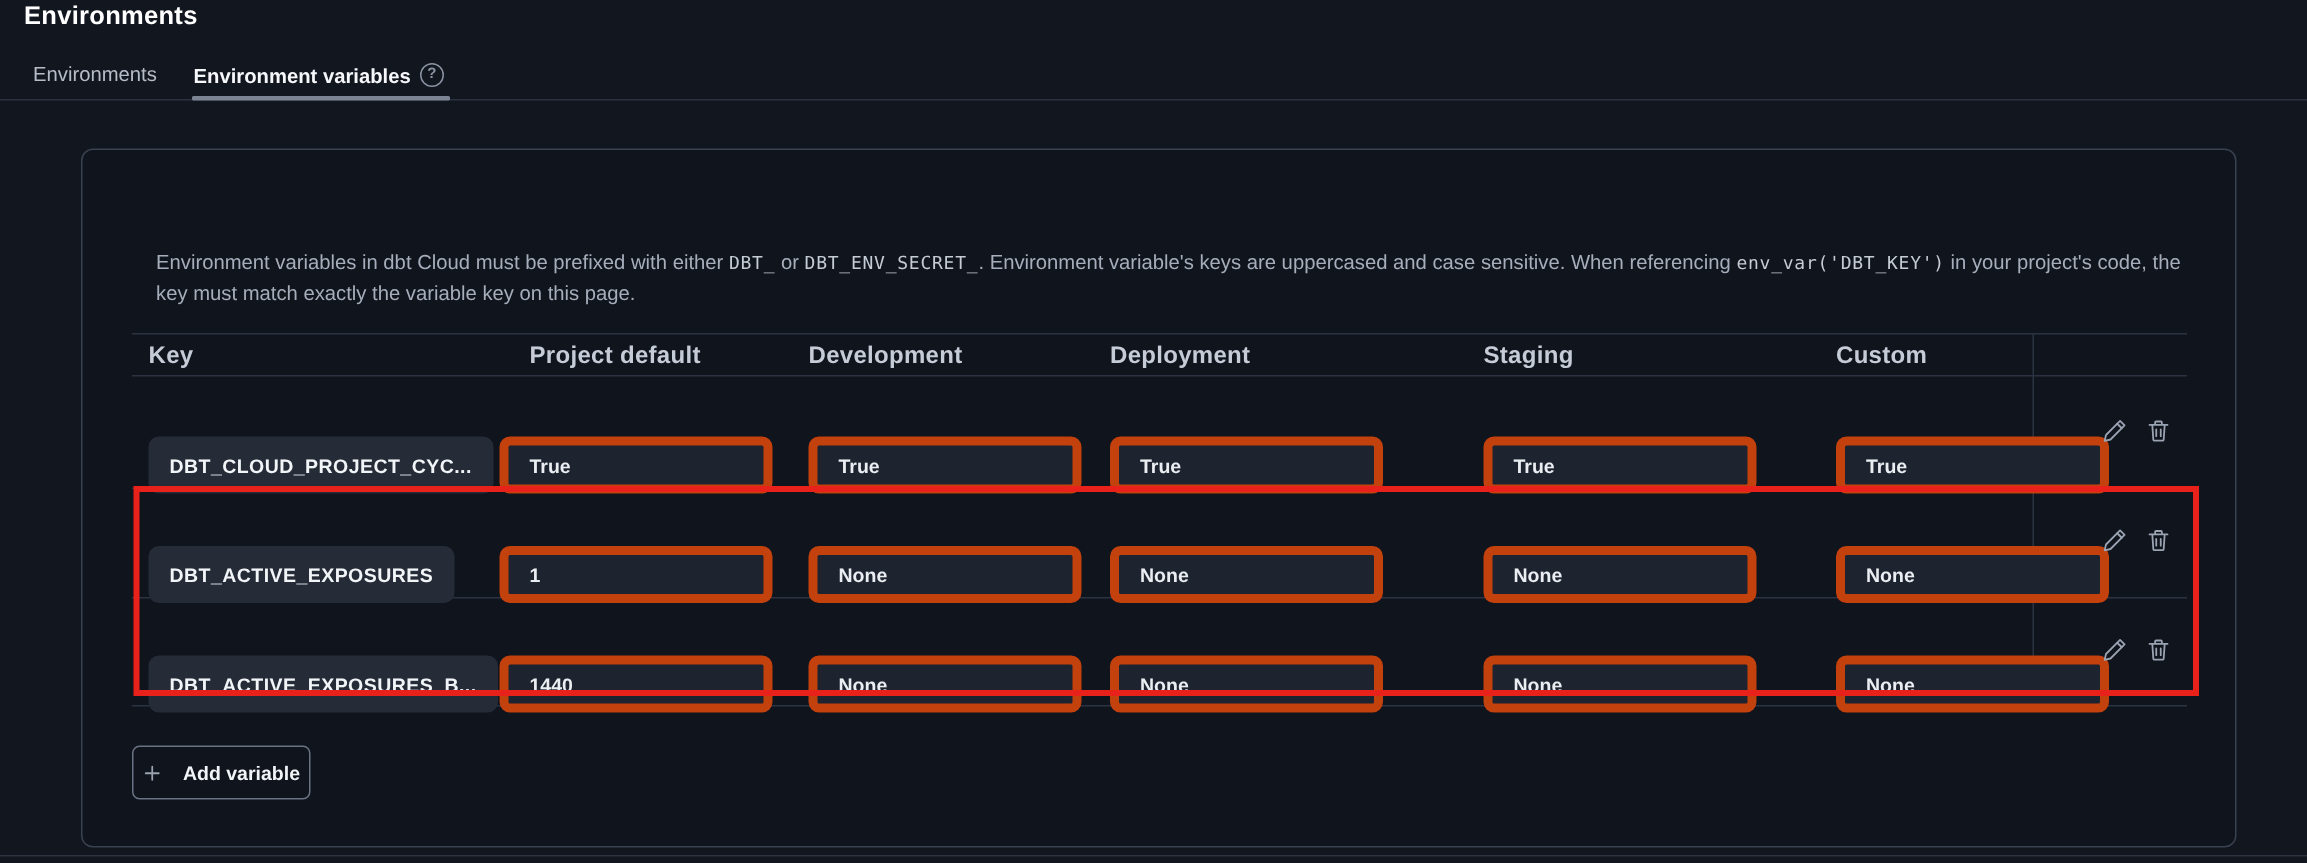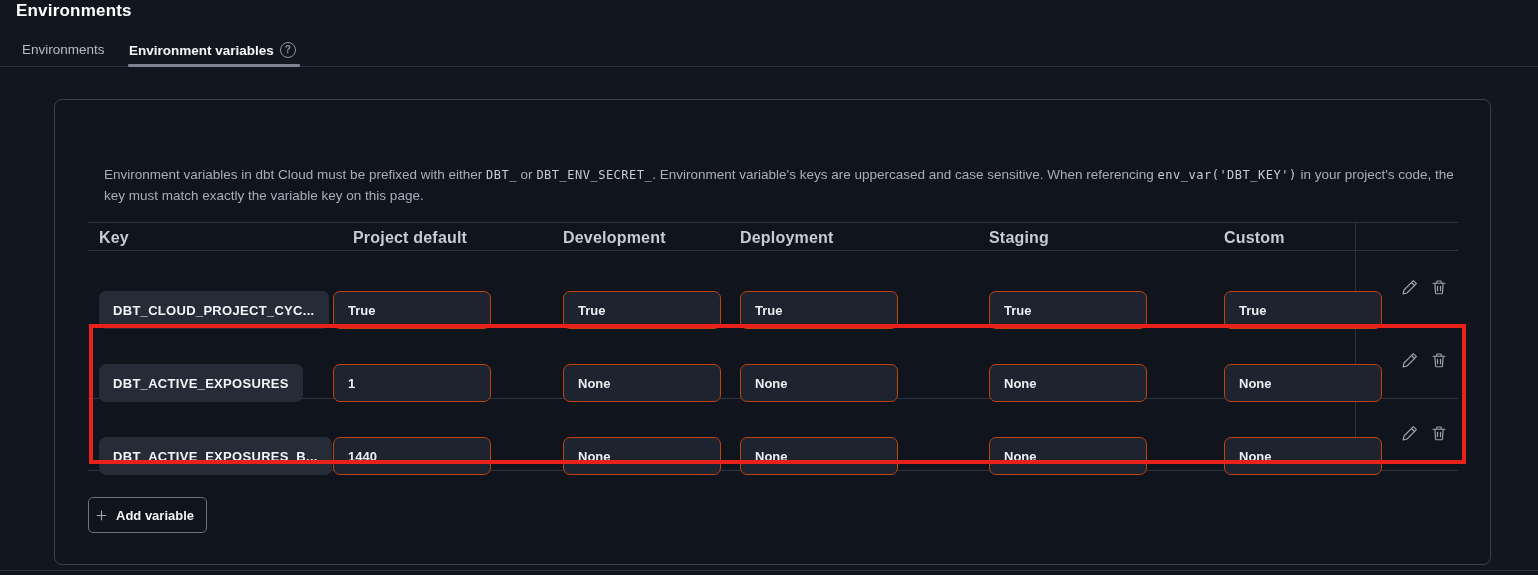--- a/index.html
+++ b/index.html
@@ -36,50 +36,50 @@
     font-size:13.5px;line-height:20.5px;color:#a6aebb;
   }
   .desc code{
     font-family:"DejaVu Sans Mono","Liberation Mono",monospace;
     font-size:12px;color:#c5ccd6;letter-spacing:.5px;
   }
   
   .hline{left:88px;width:1370px;height:1px;background:#2b3342;}
   .vline{left:1355px;top:222px;width:1px;height:248px;background:#2b3342;}
   .th{top:229px;font-size:16px;font-weight:700;color:#c6ccd7;letter-spacing:.2px;}
-  .c0{left:99px;} .c1{left:333px;padding-left:20px;} .c2{left:563px;} .c3{left:740px;} .c4{left:989px;} .c5{left:1224px;}
+  .c0{left:99px;} .c1{left:333px;padding-left:20px;} .c2{left:539px;} .c3{left:740px;} .c4{left:989px;} .c5{left:1224px;}
   .r0{top:268px;} .r1{top:341px;} .r2{top:414px;}
   .pill{
     height:38px;border-radius:7px;display:flex;align-items:center;
     padding:0 14px;box-sizing:border-box;font-size:13px;margin-top:23px;
   }
   .pill.key{
     background:#252b37;color:#f2f5f8;font-weight:700;letter-spacing:.3px;
     width:max-content;
   }
   .pill.val{
-    background:#1e242f;border:1px solid #c2410c;color:#eaedf1;font-weight:600;
-    width:158px;
+    background:#1e242f;border:6px solid #c2410c;color:#eaedf1;font-weight:600;
+    width:182px;
   }
   
   .icon-btn{width:18px;height:18px;color:#9aa3b2;cursor:pointer;background:none;border:none;padding:0;}
   .icon-btn svg{width:18px;height:18px;display:block;}
   .a-edit{left:1401px;} .a-del{left:1430px;}
   .ar0{top:278px;} .ar1{top:351px;} .ar2{top:424px;}
   
   .red-box{
     left:89px;top:324px;width:1377px;height:140px;
     border:4px solid #e8211a;box-sizing:border-box;pointer-events:none;z-index:5;
   }
   
   .add-btn{
     left:88px;top:497px;width:119px;height:36px;
     background:transparent;border:1px solid #6a7383;border-radius:5px;
     color:#f2f5f8;font-size:13px;font-weight:700;
-    display:flex;align-items:center;justify-content:flex-start;gap:8px;
+    display:flex;align-items:center;justify-content:space-between;gap:8px;
     cursor:pointer;font-family:inherit;
   }
   .add-btn .plus{color:#9aa2af;}
   .add-btn .plus svg{width:13px;height:13px;display:block;}
   .bottom-divider{left:0;top:570px;width:1538px;height:1px;background:#2b3240;}
 </style>
 </head>
 <body>
 
 <h1 class="abs page-title">Environments</h1>

